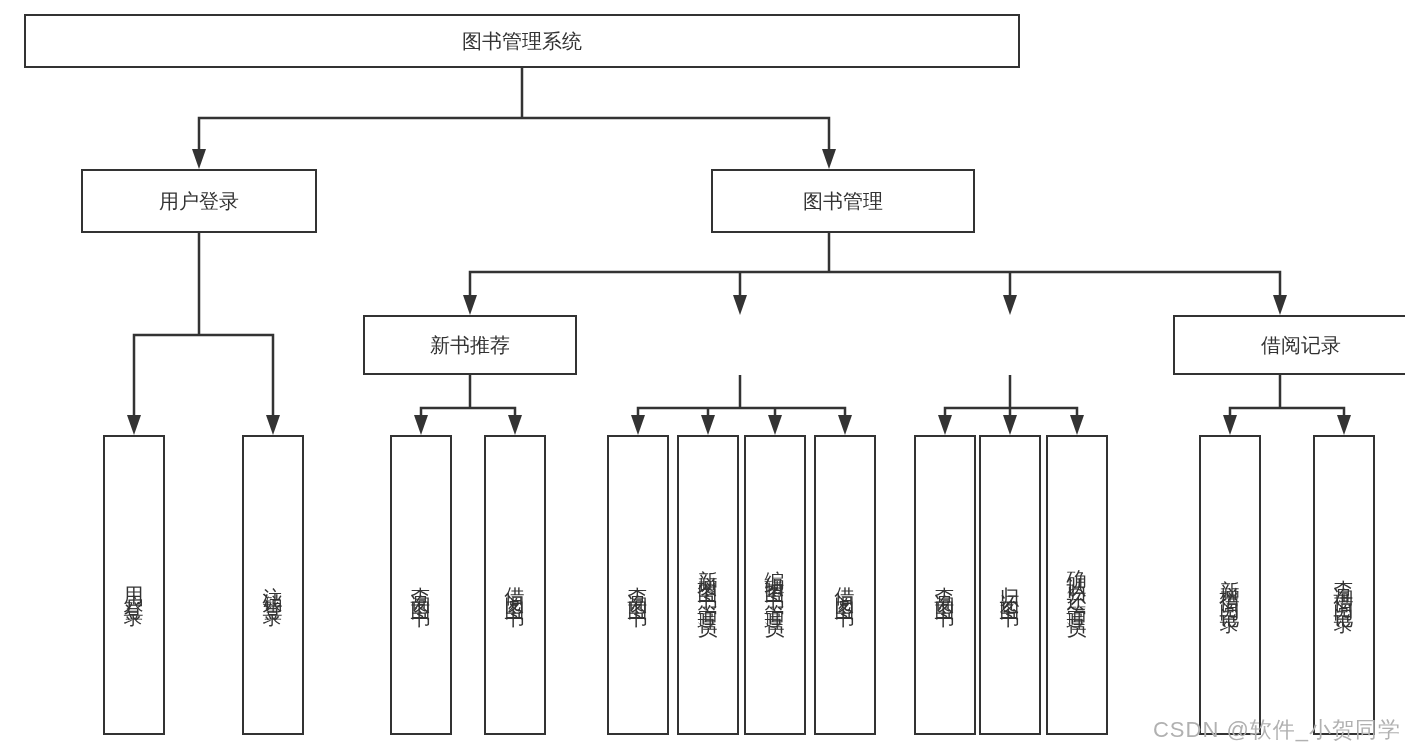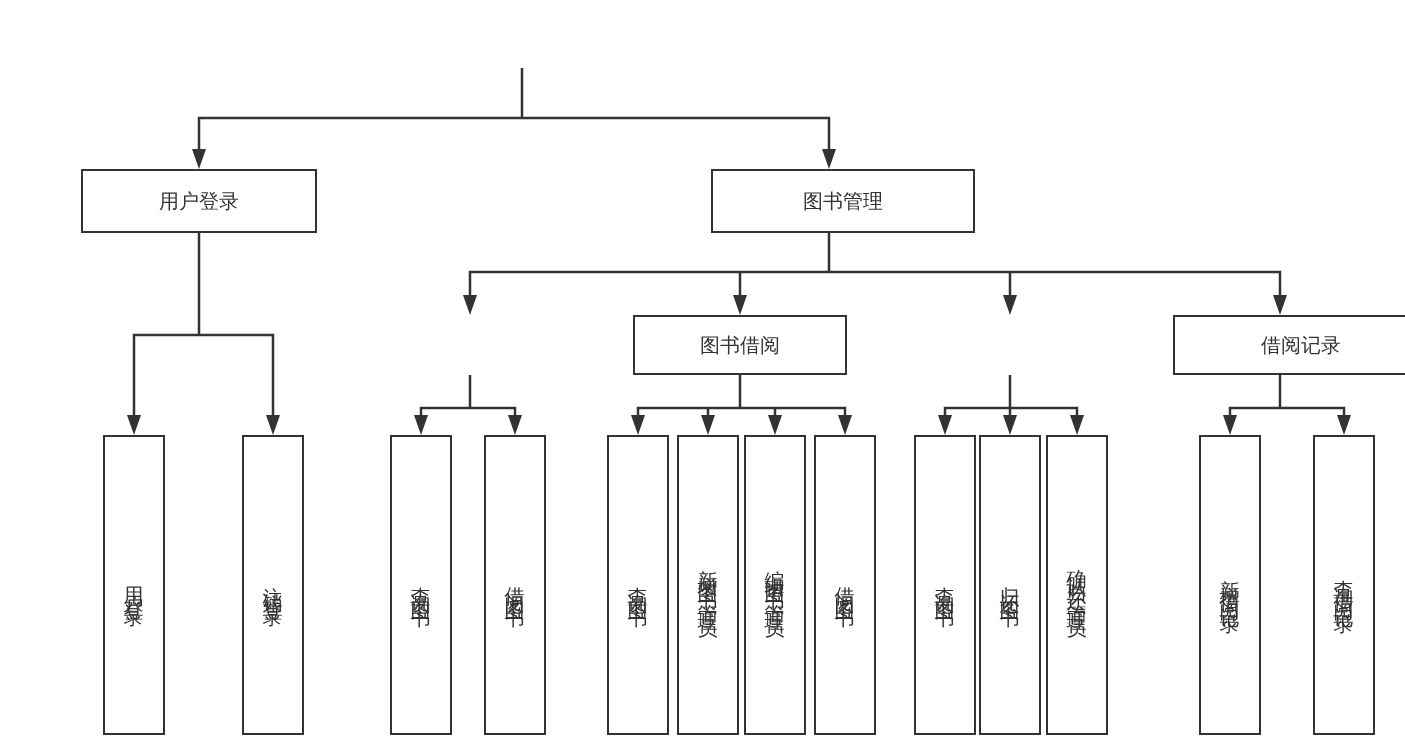--- a/index.html
+++ b/index.html
@@ -87,30 +87,33 @@
     <polygon points="701,415 715,415 708,435"></polygon>
     <polygon points="768,415 782,415 775,435"></polygon>
     <polygon points="838,415 852,415 845,435"></polygon>
     <polygon points="938,415 952,415 945,435"></polygon>
     <polygon points="1003,415 1017,415 1010,435"></polygon>
     <polygon points="1070,415 1084,415 1077,435"></polygon>
     <polygon points="1223,415 1237,415 1230,435"></polygon>
     <polygon points="1337,415 1351,415 1344,435"></polygon>
   </svg>
 
+  <div class="node" style="left:24px;top:14px;width:996px;height:54px">
+    <span>图书管理系统</span>
+  </div>
 
   <div class="node" style="left:81px;top:169px;width:236px;height:64px">
     <span>用户登录</span>
   </div>
   <div class="node" style="left:711px;top:169px;width:264px;height:64px">
     <span>图书管理</span>
   </div>
 
-  <div class="node" style="left:633px;top:315px;width:214px;height:60px">
-    <span>图书借阅</span>
+  <div class="node" style="left:363px;top:315px;width:214px;height:60px">
+    <span>新书推荐</span>
   </div>
   <div class="node" style="left:1173px;top:315px;width:256px;height:60px">
     <span>借阅记录</span>
   </div>
 
   <div class="node" style="left:103px;top:435px;width:62px;height:300px">
     <span class="vtext">用户登录</span>
   </div>
   <div class="node" style="left:242px;top:435px;width:62px;height:300px">
     <span class="vtext">注销登录</span>
@@ -146,14 +149,15 @@
     <span class="vtext">确认归还（管理员）</span>
   </div>
 
   <div class="node" style="left:1199px;top:435px;width:62px;height:300px">
     <span class="vtext">新增借阅记录</span>
   </div>
   <div class="node" style="left:1313px;top:435px;width:62px;height:300px">
     <span class="vtext">查询借阅记录</span>
   </div>
 
+  <div class="watermark">CSDN @软件_小贺同学</div>
 
 </div>
 
 </body></html>

